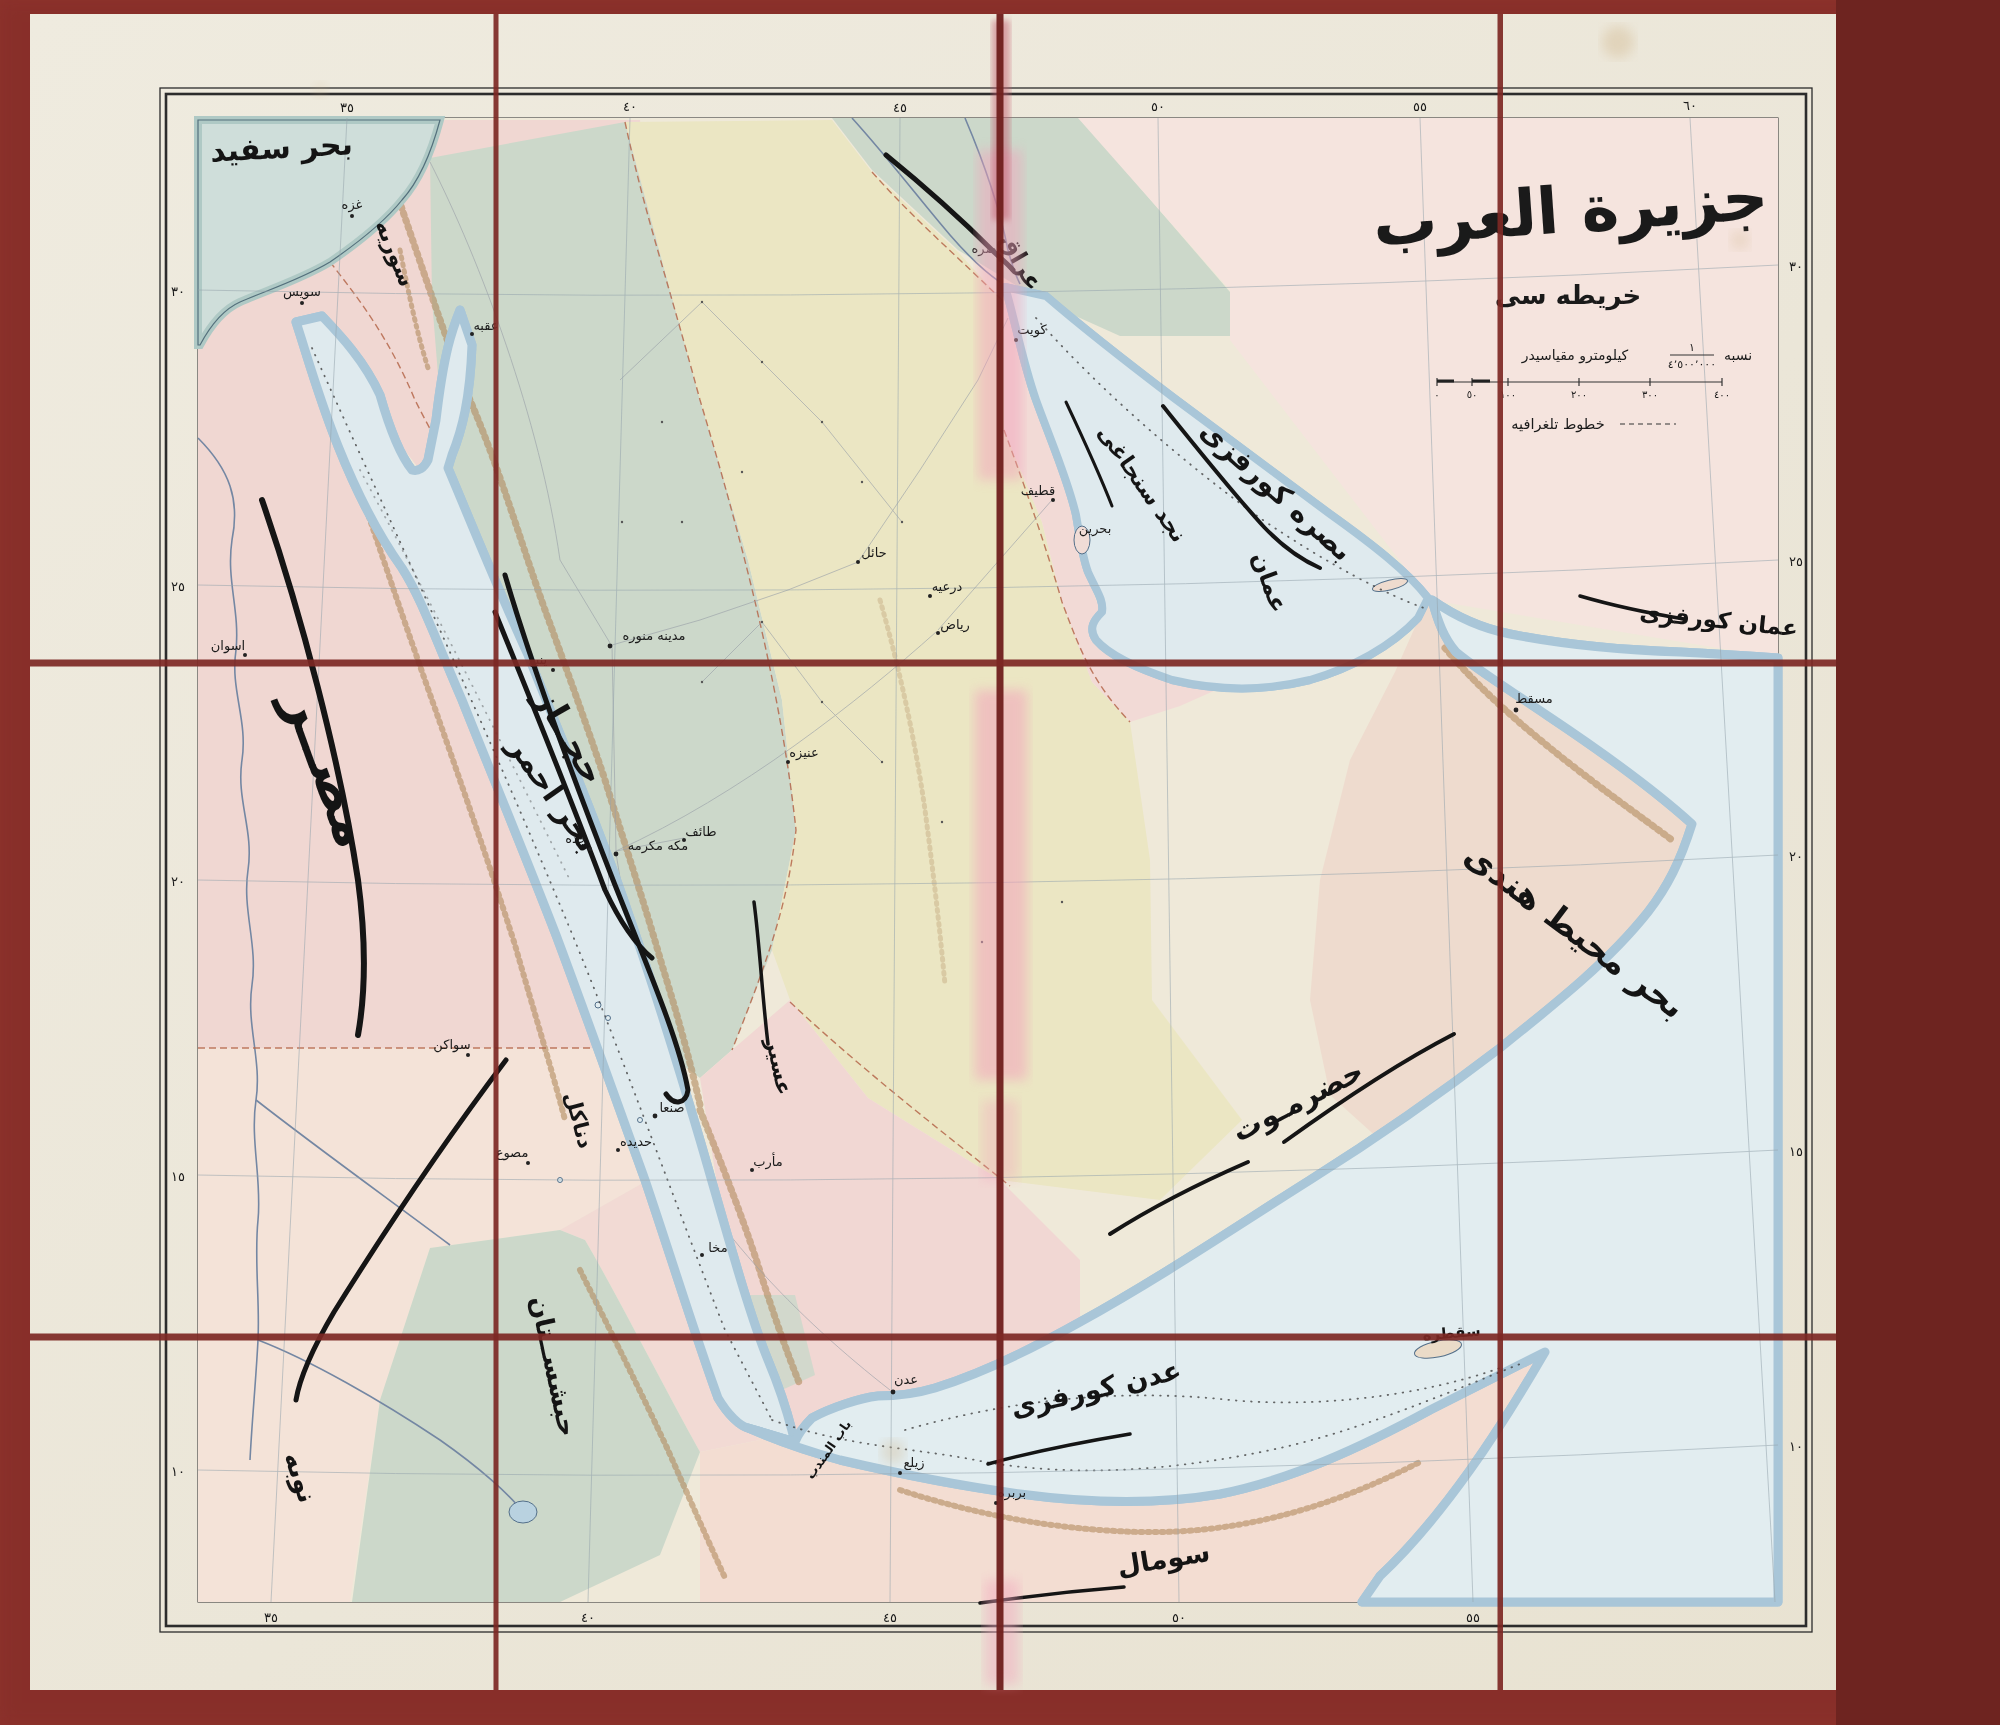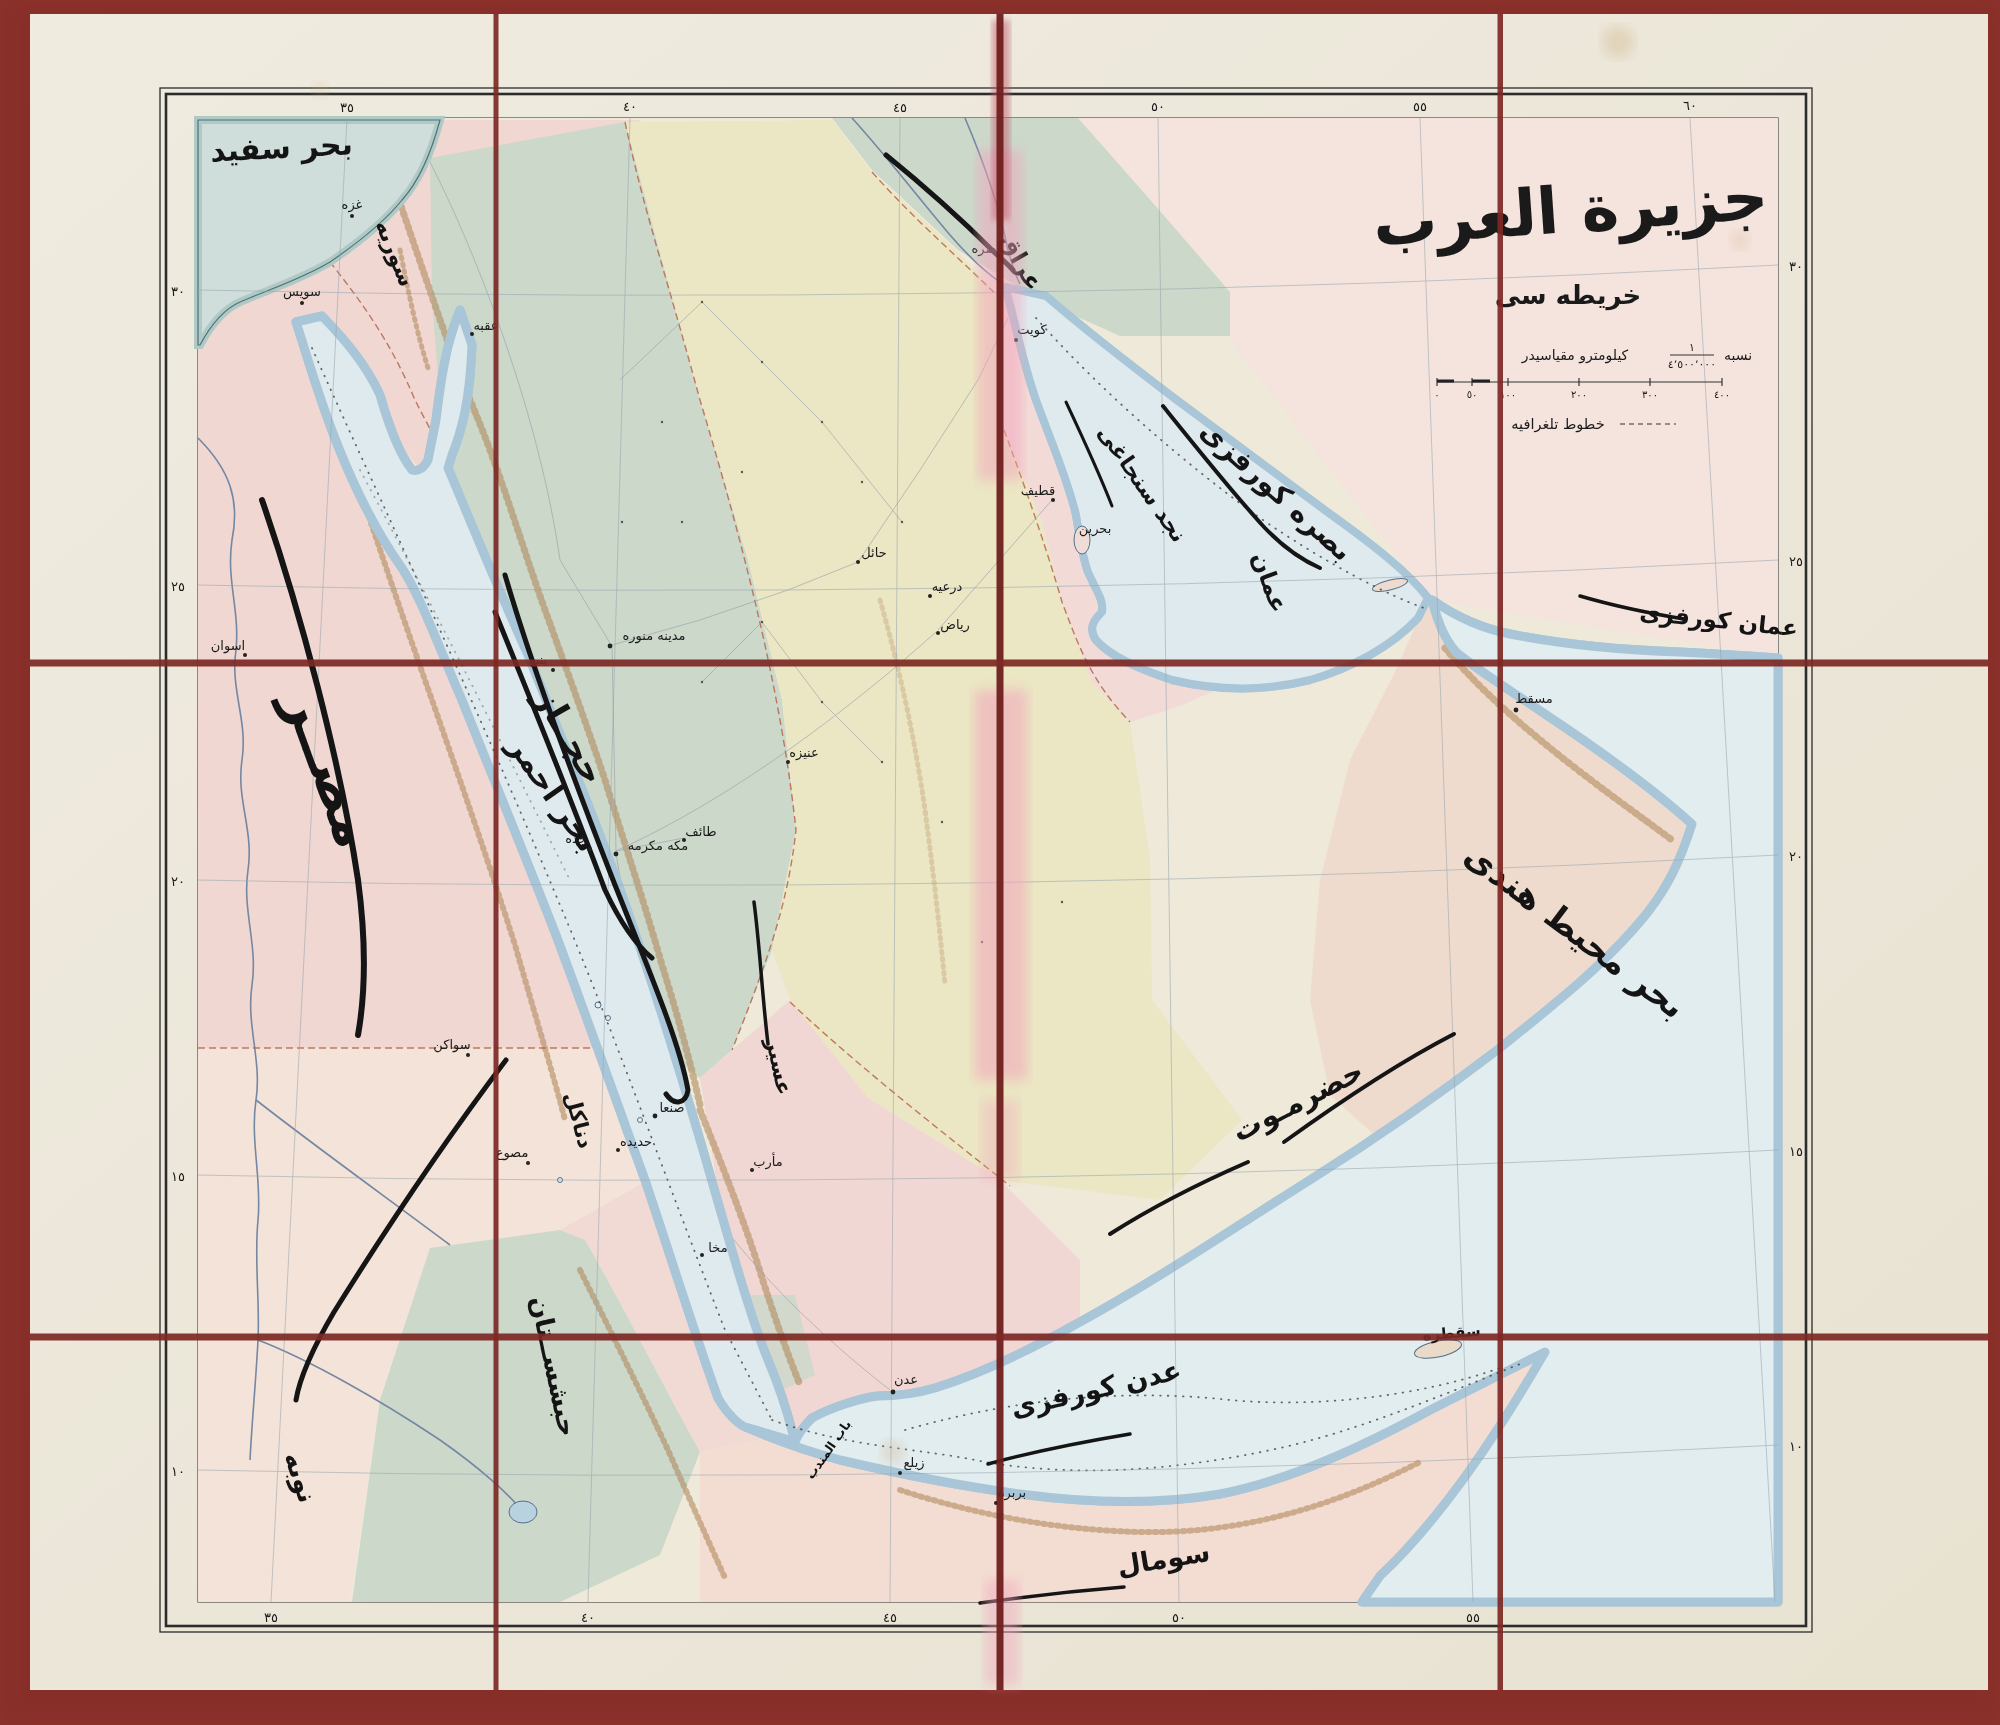--- a/index.html
+++ b/index.html
@@ -1,16 +1,16 @@
 <!DOCTYPE html>
 <html><head>
 <meta charset="utf-8">
 <style>
   html,body{margin:0;padding:0;background:#6e2420;}
-  .stage{position:relative;width:2000px;height:1725px;overflow:hidden;
+  .stage{position:relative;width:1836px;height:1725px;overflow:hidden;
          font-family:"DejaVu Sans", sans-serif;}
   svg{display:block}
   text{fill:#1a1a1a}
   .big{font-weight:bold;fill:#141414}
 </style>
 </head>
 <body>
 
 <div class="stage">
 <svg width="2000" height="1725" viewBox="0 0 2000 1725">

